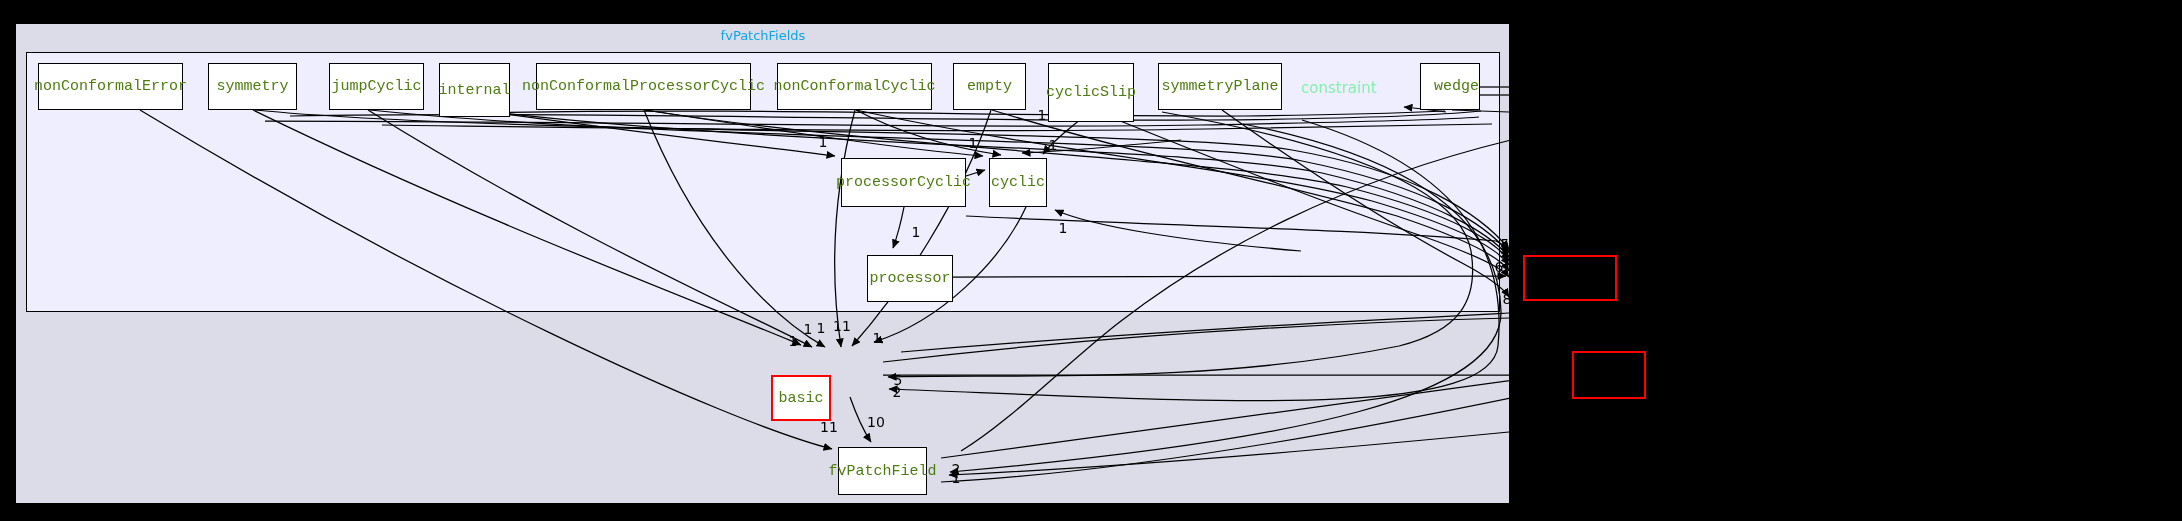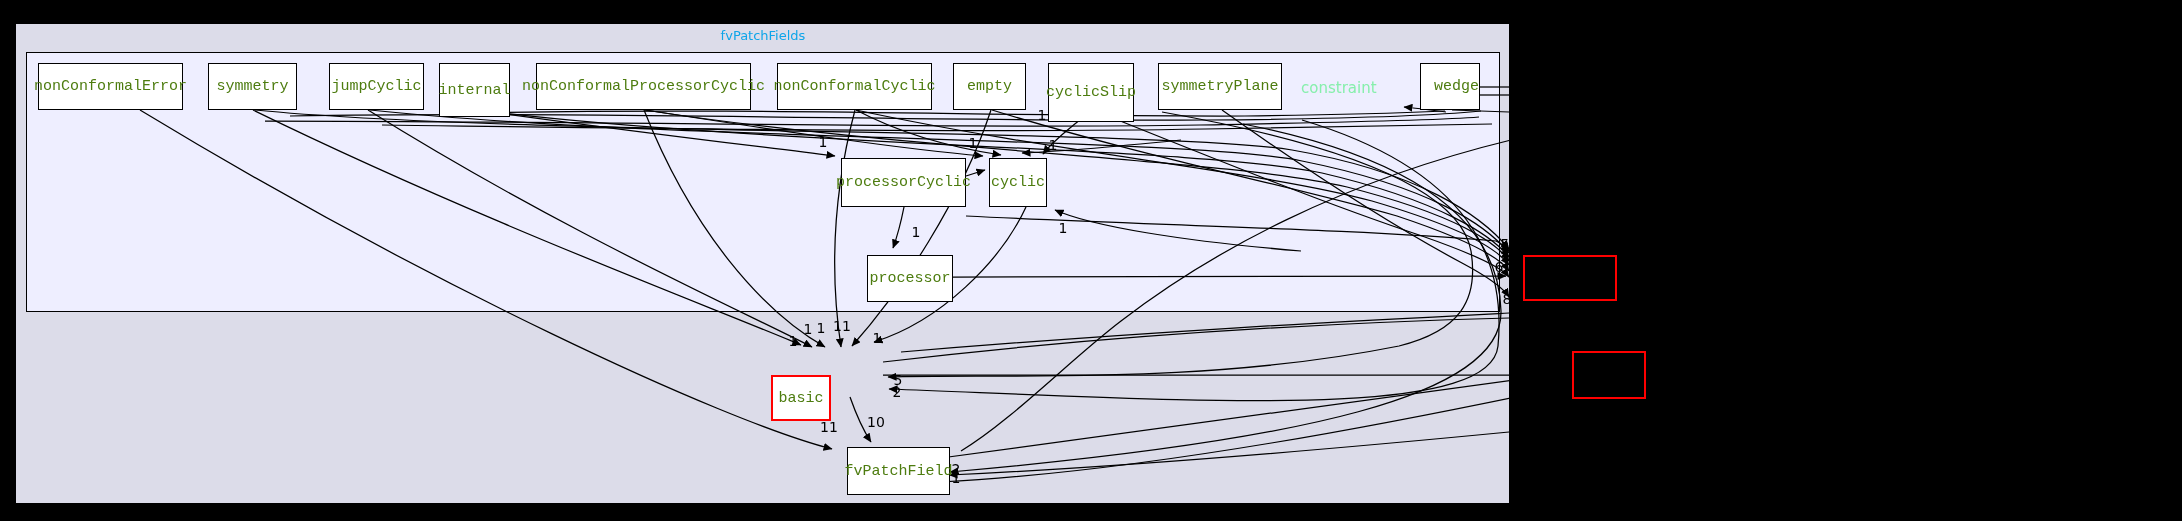--- a/index.html
+++ b/index.html
@@ -91,21 +91,21 @@
       <div class="node" style="left: 536px; top: 63px; width: 215px; height: 47px;">nonConformalProcessorCyclic</div>
       <div class="node" style="left: 777px; top: 63px; width: 155px; height: 47px;">nonConformalCyclic</div>
       <div class="node" style="left: 953px; top: 63px; width: 73px; height: 47px;">empty</div>
       <div class="node" style="left: 1048px; top: 63px; width: 86px; height: 59px;">cyclicSlip</div>
       <div class="node" style="left: 1158px; top: 63px; width: 124px; height: 47px;">symmetryPlane</div>
       <div class="node" style="left: 1420px; top: 63px; width: 60px; height: 47px; padding-left: 13px;">wedge</div>
       <div class="node" style="left: 841px; top: 158px; width: 125px; height: 49px; text-align: right;">processorCyclic</div>
       <div class="node" style="left: 989px; top: 158px; width: 58px; height: 49px;">cyclic</div>
       <div class="node" style="left: 867px; top: 255px; width: 86px; height: 47px;">processor</div>
       <div class="node red" style="left: 771px; top: 351px; width: 60px; height: 46px; margin-top: 24px;">basic</div>
-      <div class="node" style="left: 838px; top: 447px; width: 103px; height: 48px; margin-left: 9px;">fvPatchField</div>
+      <div class="node" style="left: 838px; top: 447px; width: 89px; height: 48px;">fvPatchField</div>
       <div class="external-node" style="left: 1523px; top: 255px; width: 94px; height: 46px;"></div>
       <div class="external-node" style="left: 1572px; top: 351px; width: 74px; height: 48px;"></div>
     </div>
   <div id="labels-layer">
       <span class="edge-label" style="left: 823px; top: 142px;">1</span>
       <span class="edge-label" style="left: 973px; top: 143px;">1</span>
       <span class="edge-label" style="left: 1042px; top: 115px;">1</span>
       <span class="edge-label" style="left: 1053px; top: 145px;">1</span>
       <span class="edge-label" style="left: 916px; top: 232px;">1</span>
       <span class="edge-label" style="left: 1063px; top: 228px;">1</span>

